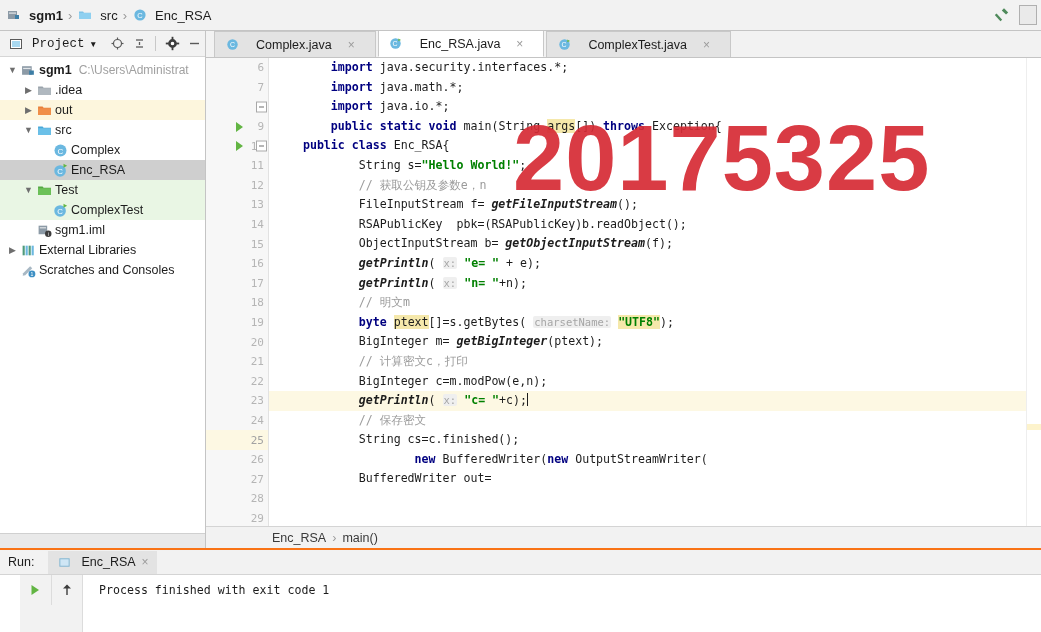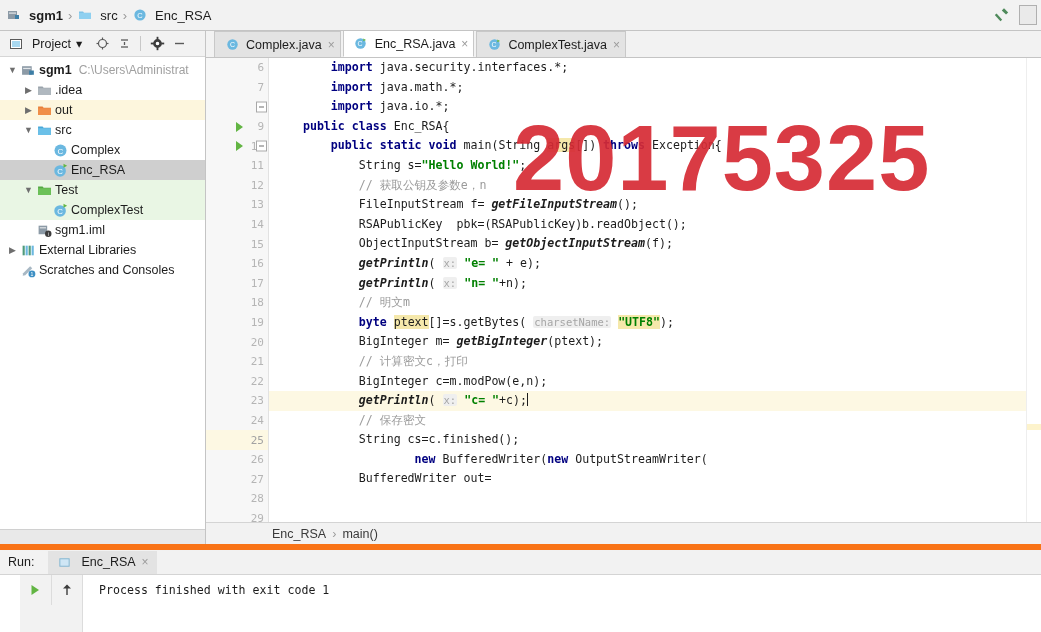--- a/index.html
+++ b/index.html
@@ -49,20 +49,21 @@
     display: flex; flex-direction: column;
     background: #ffffff;
     border-right: 1px solid #c4c4c4;
   }
   .sb-toolbar {
     height: 25px; min-height: 25px;
     background: #f2f2f2;
     border-bottom: 1px solid #d6d6d6;
     display: flex; align-items: center; gap: 2px;
     padding-left: 8px;
+    font-family: Liberation Mono, monospace;
   }
   .sb-title { display:flex; align-items:center; gap:5px; margin-right: 8px;}
   .sb-title-text { font-size: 12.5px; color: #1c1c1c; }
   .tb-ico { width: 20px; height: 20px; display:flex; align-items:center; justify-content:center; }
   .tb-sep { width: 1px; height: 15px; background: #c8c8c8; margin: 0 4px; }
 
   .tree { flex: 1; overflow: hidden; padding-top: 3px; font-size: 12.5px; color: #1c1c1c; }
   .node {
     height: 20px; display: flex; align-items: center;
     white-space: nowrap; position: relative;
@@ -84,22 +85,22 @@
   .editorcol { flex: 1; display: flex; flex-direction: column; min-width: 0; background: #fff; }
 
   .tabstrip {
     height: 26px; min-height: 26px;
     background: #f2f2f2;
     border-bottom: 1px solid #c4c4c4;
     display: flex; align-items: flex-end;
     padding-left: 8px;
   }
   .tab {
-    height: 25px; display: flex; align-items: center; gap: 3px;
-    padding: 0 5px 0 9px; font-size: 12.5px; color: #1c1c1c;
+    height: 25px; display: flex; align-items: center; gap: 13px;
+    padding: 0 20px 0 9px; font-size: 12.5px; color: #1c1c1c;
     background: #e3e3e3; border: 1px solid #c8c8c8; border-bottom: none;
     margin-right: 2px;
   }
   .tab.active { background: #ffffff; border-bottom: 1px solid #fff; }
   .tab .x { color: #9b9b9b; font-size: 12px; margin-left: 3px; }
 
   .editorbody {
     flex: 1; display: flex; min-height: 0; position: relative;
     background: #ffffff; overflow: hidden;
   }
@@ -184,21 +185,21 @@
     background: #f2f2f2;
     border-top: 1px solid #d4d4d4;
     display: flex; align-items: center;
     padding-left: 66px;
     font-size: 12.5px; color: #3a3a3a;
     gap: 6px;
   }
   .ed-breadcrumb .sep { color: #9a9a9a; }
 
   
-  .runwin { height: 82px; min-height: 82px; display: flex; flex-direction: column; background: #fff; border-top: 6px solid #f97316;}
+  .runwin { height: 82px; min-height: 82px; display: flex; flex-direction: column; background: #fff; border-top: 2px solid #f97316;}
   .runheader {
     height: 24px; min-height: 24px;
     background: #f2f2f2;
     display: flex; align-items: center;
     border-bottom: 1px solid #d4d4d4;
     padding-left: 8px;
   }
   .run-label { font-size: 12.5px; color: #1c1c1c; margin-right: 14px; }
   .run-tab {
     height: 23px; display: flex; align-items: center; gap: 6px;
@@ -563,22 +564,22 @@
               <span class="gnum">28</span>
             </div>
             <div class="gline">
               <span class="gnum">29</span>
             </div>
           </div>
         <div class="codearea">
           <div class="cline">        <span class="kw">import</span> java.security.interfaces.*;</div>
             <div class="cline">        <span class="kw">import</span> java.math.*;</div>
             <div class="cline">        <span class="kw">import</span> java.io.*;</div>
+            <div class="cline">        <span class="kw">public</span> <span class="kw">static</span> <span class="kw">void</span> main(String <span class="hl">args</span>[]) <span class="kw">throws</span> Exception{</div>
             <div class="cline">    <span class="kw">public</span> <span class="kw">class</span> Enc_RSA{</div>
-            <div class="cline">        <span class="kw">public</span> <span class="kw">static</span> <span class="kw">void</span> main(String <span class="hl">args</span>[]) <span class="kw">throws</span> Exception{</div>
             <div class="cline">            String s=<span class="str">"Hello World!"</span>;</div>
             <div class="cline">            <span class="cmt">// 获取公钥及参数e，n</span></div>
             <div class="cline">            FileInputStream f= <span class="mth">getFileInputStream</span>();</div>
             <div class="cline">            RSAPublicKey  pbk=(RSAPublicKey)b.readObject();</div>
             <div class="cline">            ObjectInputStream b= <span class="mth">getObjectInputStream</span>(f);</div>
             <div class="cline">            <span class="mth">getPrintln</span>( <span class="hint">x:</span> <span class="str">"e= "</span> + e);</div>
             <div class="cline">            <span class="mth">getPrintln</span>( <span class="hint">x:</span> <span class="str">"n= "</span>+n);</div>
             <div class="cline">            <span class="cmt">// 明文m</span></div>
             <div class="cline">            <span class="kw">byte</span> <span class="hl">ptext</span>[]=s.getBytes( <span class="hint">charsetName:</span> <span class="str hl">"UTF8"</span>);</div>
             <div class="cline">            BigInteger m= <span class="mth">getBigInteger</span>(ptext);</div>

